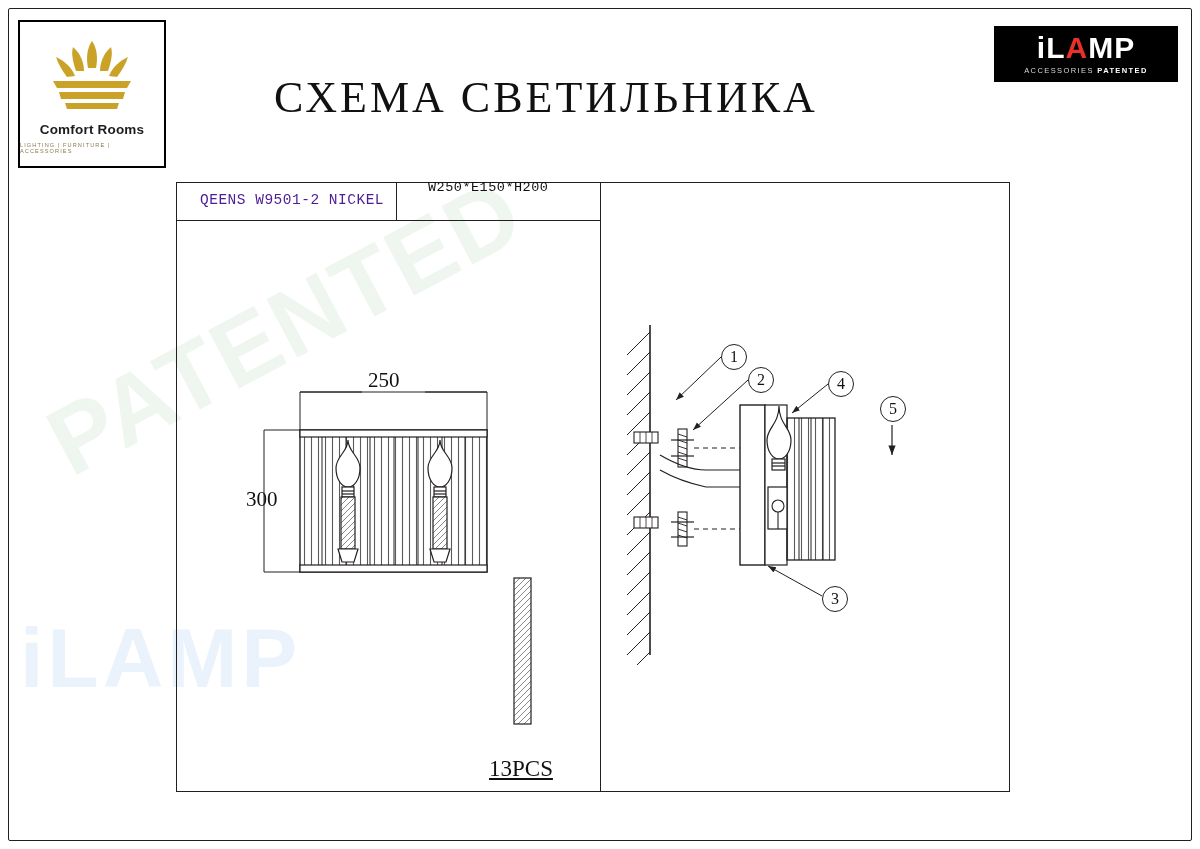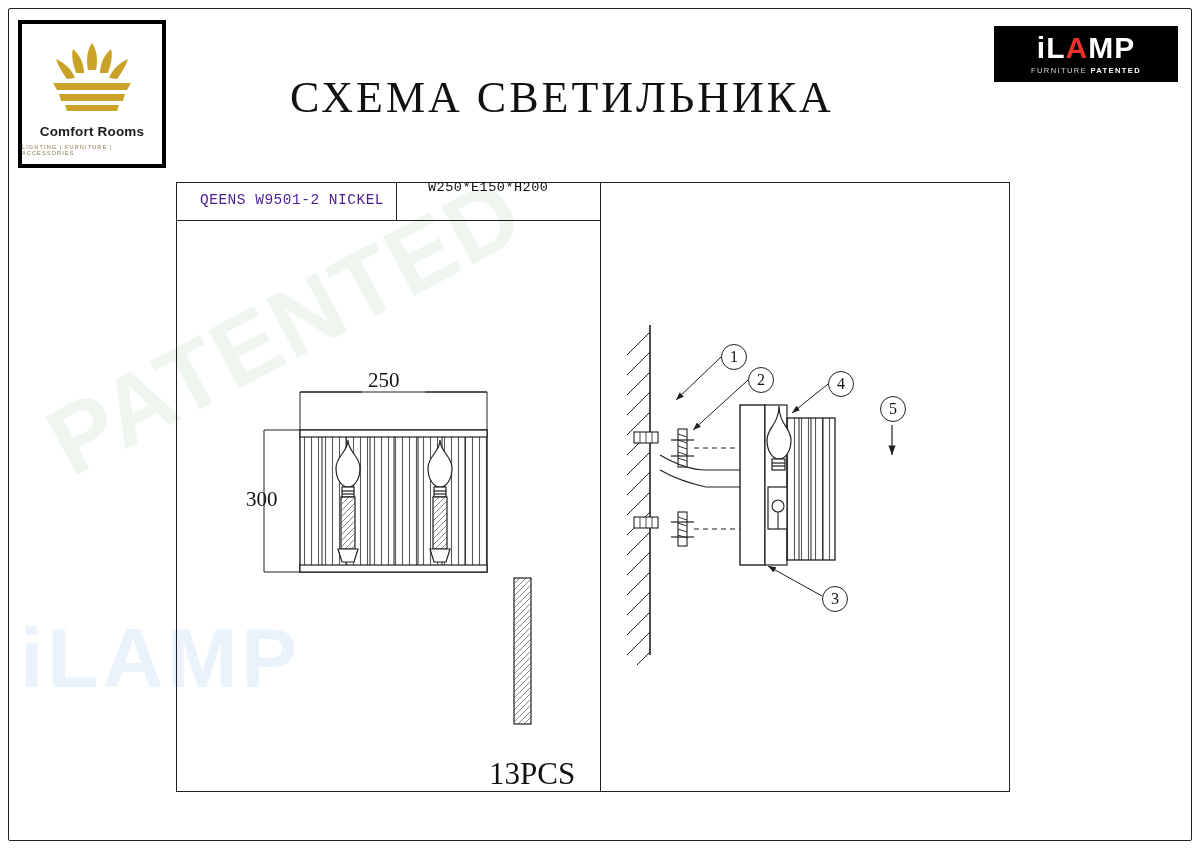--- a/index.html
+++ b/index.html
@@ -54,21 +54,21 @@
     letter-spacing: 4px;
   }
 
   
   .cr-logo {
     position: absolute;
     left: 18px;
     top: 20px;
     width: 148px;
     height: 148px;
-    border: 4px solid #000000;
+    border: 2px solid #000000;
     background: #fff;
     box-sizing: border-box;
     display: flex;
     flex-direction: column;
     align-items: center;
     justify-content: flex-start;
   }
   .cr-crown {
     margin-top: 16px;
   }
@@ -110,21 +110,21 @@
     margin-top: 3px;
     color: #d8d8d8;
     font-size: 7.5px;
     letter-spacing: 1.4px;
   }
   .ilamp-sub b { color:#fff; }
 
   
   .title {
     position: absolute;
-    left: 16px;
+    left: 0;
     top: 72px;
     width: 1092px;
     text-align: center;
     font-family: "Liberation Serif", serif;
     font-size: 44px;
     letter-spacing: 3px;
     color: #111;
   }
 
   
@@ -185,21 +185,22 @@
     position: absolute;
     font-family: "Liberation Serif", serif;
     font-size: 21px;
     color: #111;
   }
   .lbl-250 { left: 368px; top: 368px; }
   .lbl-200 { left: 246px; top: 487px; }
   .lbl-13pcs {
     left: 489px;
     top: 756px;
-    font-size: 31px;
+    font-size: 23px;
+    text-decoration: underline;
   }
 
   
   .callout {
     position: absolute;
     width: 26px;
     height: 26px;
     border: 1.4px solid #231f20;
     border-radius: 50%;
     box-sizing: border-box;
@@ -253,21 +254,21 @@
     </div>
     <div class="cr-name">Comfort Rooms</div>
     <div class="cr-sub">LIGHTING | FURNITURE | ACCESSORIES</div>
   </div>
 
   <div class="ilamp-logo">
     <div class="ilamp-word">
       <span>iL</span><span class="a-red">A</span><span>MP</span>
     </div>
     <div class="ilamp-sub">
-      <span>FURNITURE</span>
+      <span>ACCESSORIES</span>
       <b>PATENTED</b>
     </div>
   </div>
 
   <div class="title">СХЕМА СВЕТИЛЬНИКА</div>
 
   <div class="frame"></div>
   <div class="frame-head-line"></div>
   <div class="vdiv-1"></div>
   <div class="vdiv-2"></div>

